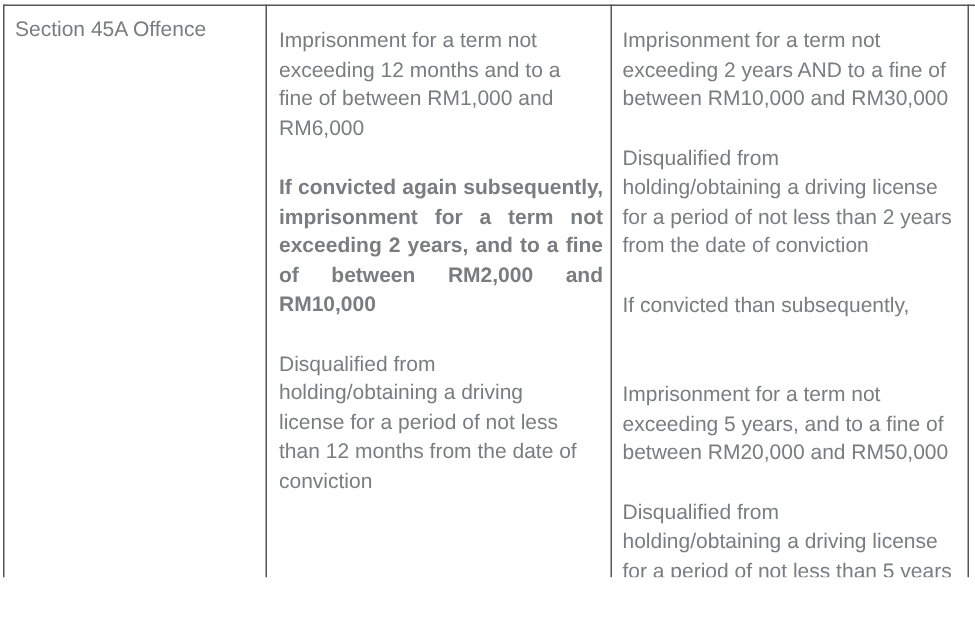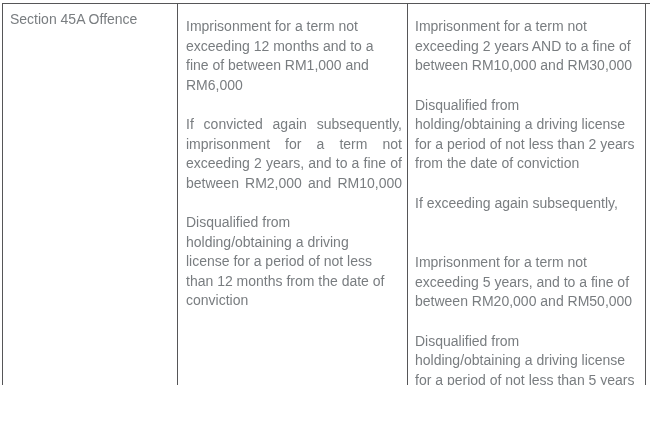--- a/index.html
+++ b/index.html
@@ -35,20 +35,21 @@
   .cell-col3    { left: 415px; top: 17px; width: 228px; }
 
   .para {
     margin: 0 0 20px 0;
     white-space: pre-line; 
   }
   .para:last-child { margin-bottom: 0; }
   .justify {
     text-align: justify;
     text-align-last: justify;
+    font-weight: bold;
   }
   .gap-after { margin-bottom: 40px; }
 </style>
 </head>
 <body>
 
 <div class="canvas">
 
   <div class="hline line-top"></div>
   <div class="vline line-left"></div>
@@ -75,21 +76,21 @@
   </div>
 
   <div class="cell cell-col3">
     <p class="para">Imprisonment for a term not
 exceeding 2 years AND to a fine of
 between RM10,000 and RM30,000</p>
     <p class="para">Disqualified from
 holding/obtaining a driving license
 for a period of not less than 2 years
 from the date of conviction</p>
-    <p class="para gap-after">If exceeding again subsequently,</p>
+    <p class="para gap-after">If convicted than subsequently,</p>
     <p class="para">Imprisonment for a term not
 exceeding 5 years, and to a fine of
 between RM20,000 and RM50,000</p>
     <p class="para">Disqualified from
 holding/obtaining a driving license
 for a period of not less than 5 years
 from the date of conviction</p>
   </div>
 
 </div>

